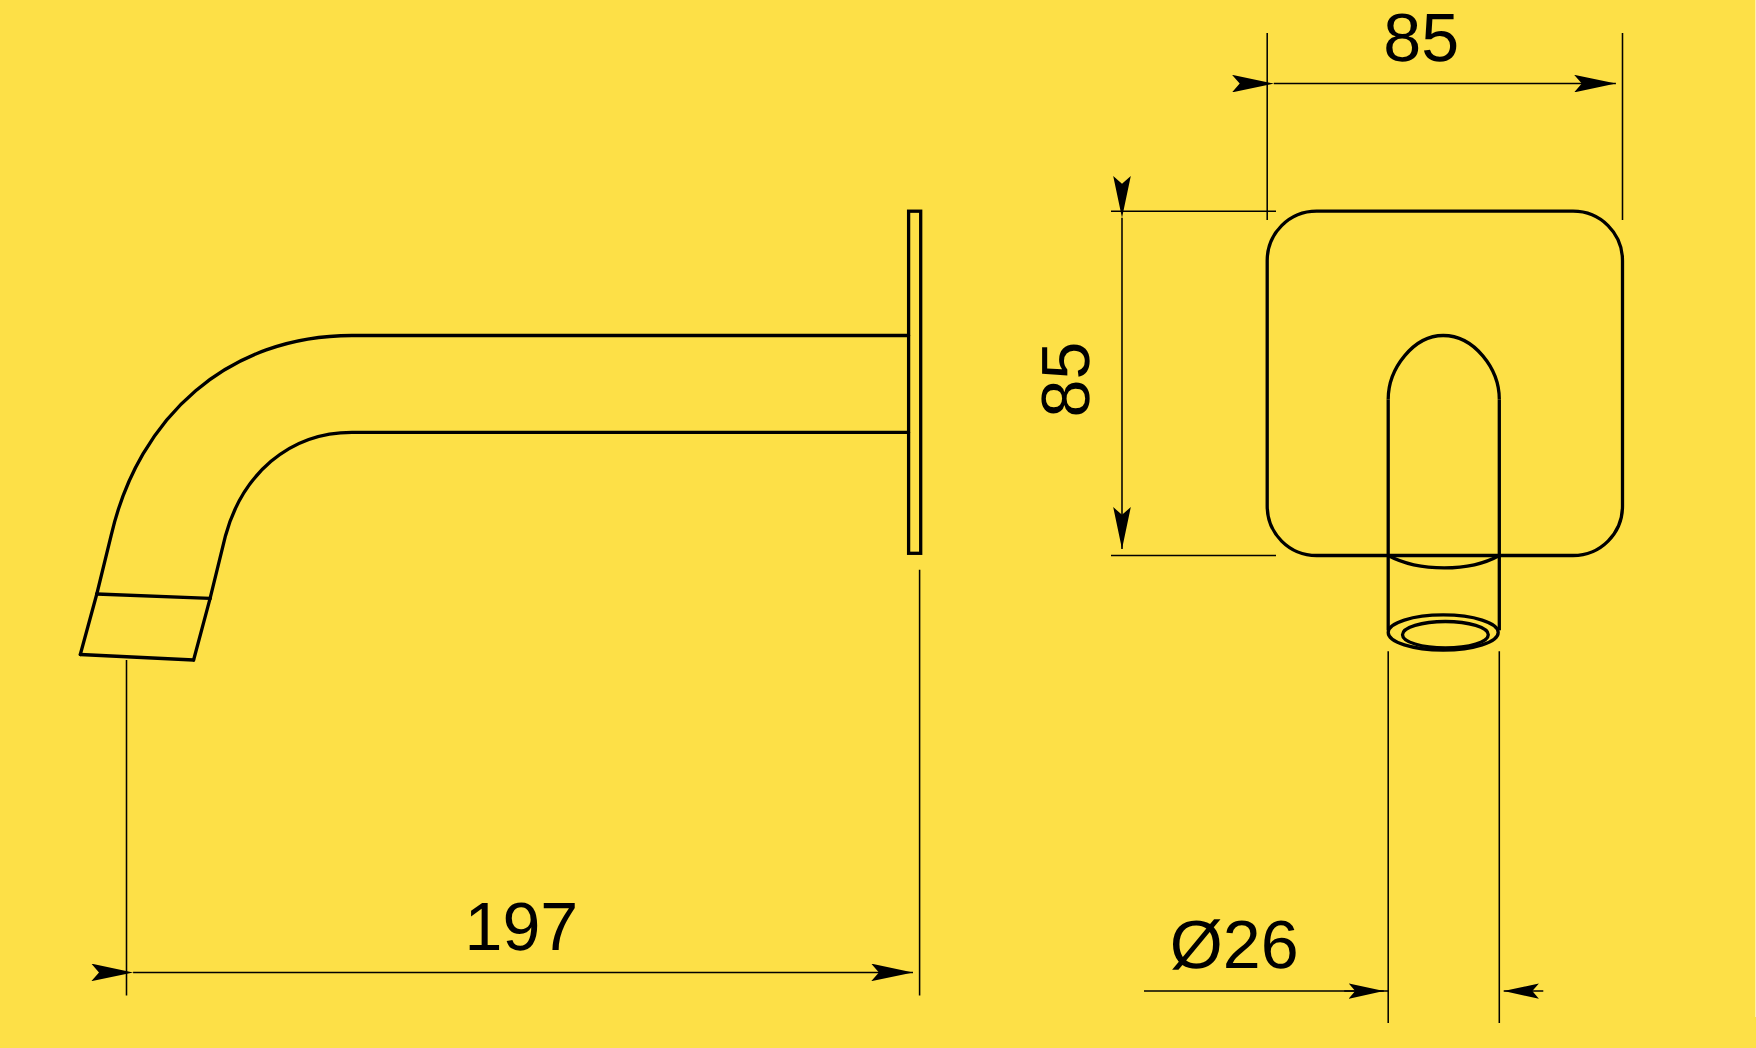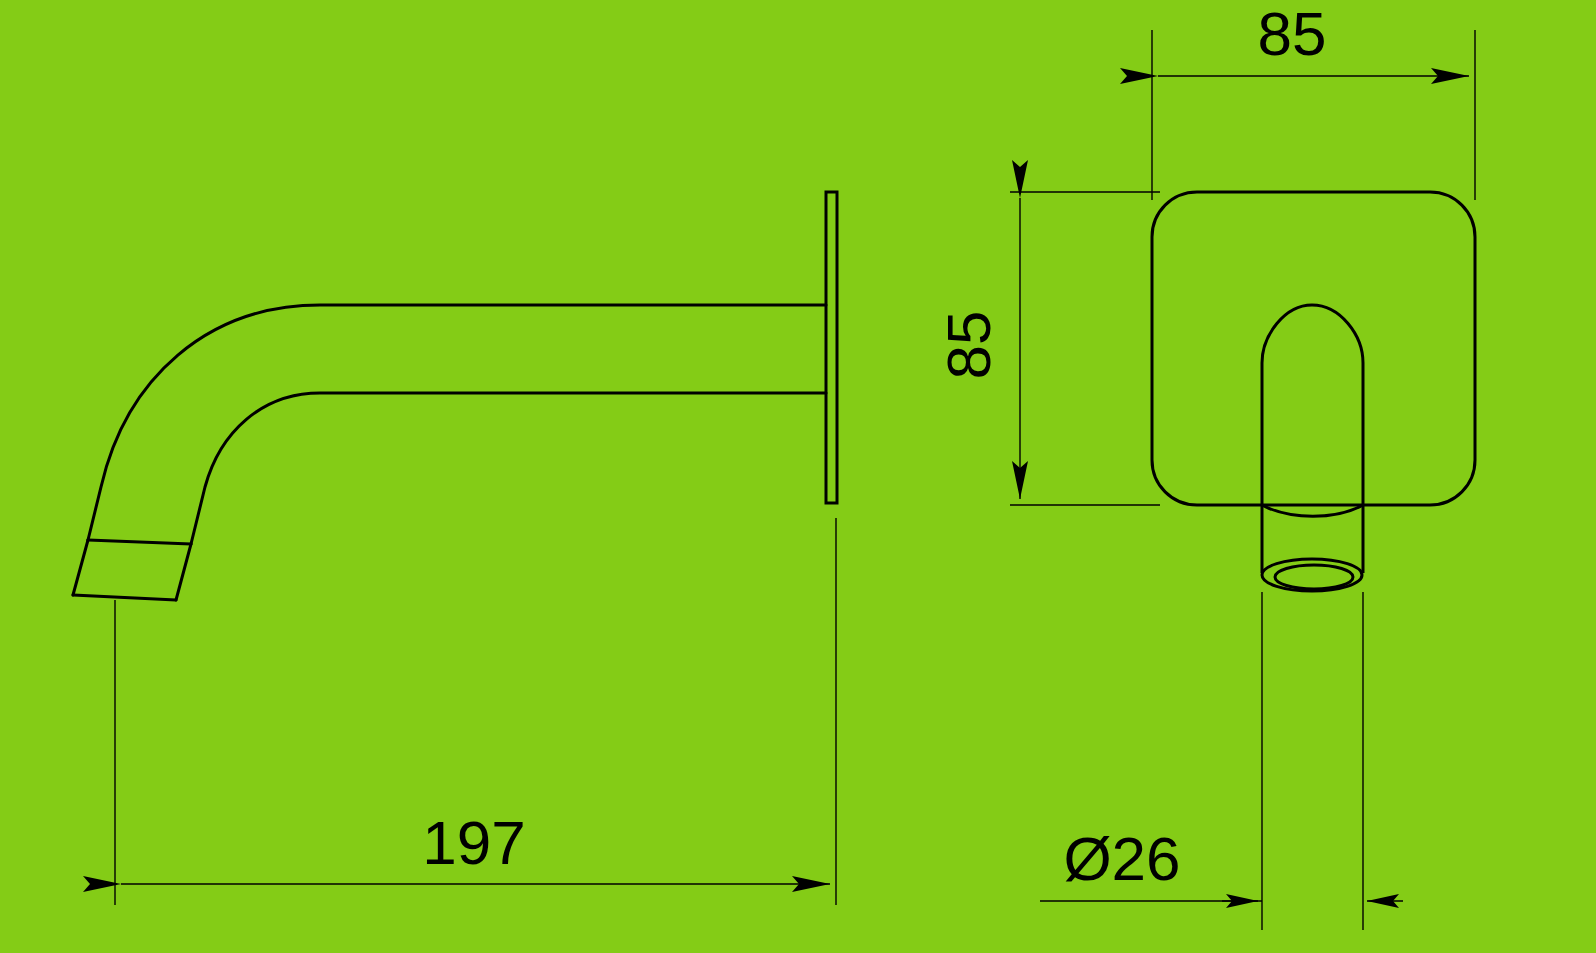--- a/index.html
+++ b/index.html
@@ -8,21 +8,21 @@
     padding: 0;
     background: #ffffff;
   }
   body {
     font-family: "Liberation Sans", sans-serif;
   }
   #sheet {
     position: relative;
     width: 1596px;
     height: 953px;
-    background: #84cc16;
+    background: #fde047;
     overflow: hidden;
   }
   #sheet svg {
     display: block;
     position: absolute;
     top: 0;
     left: 0;
   }
   .dim-text {
     font-family: "Liberation Sans", sans-serif;

